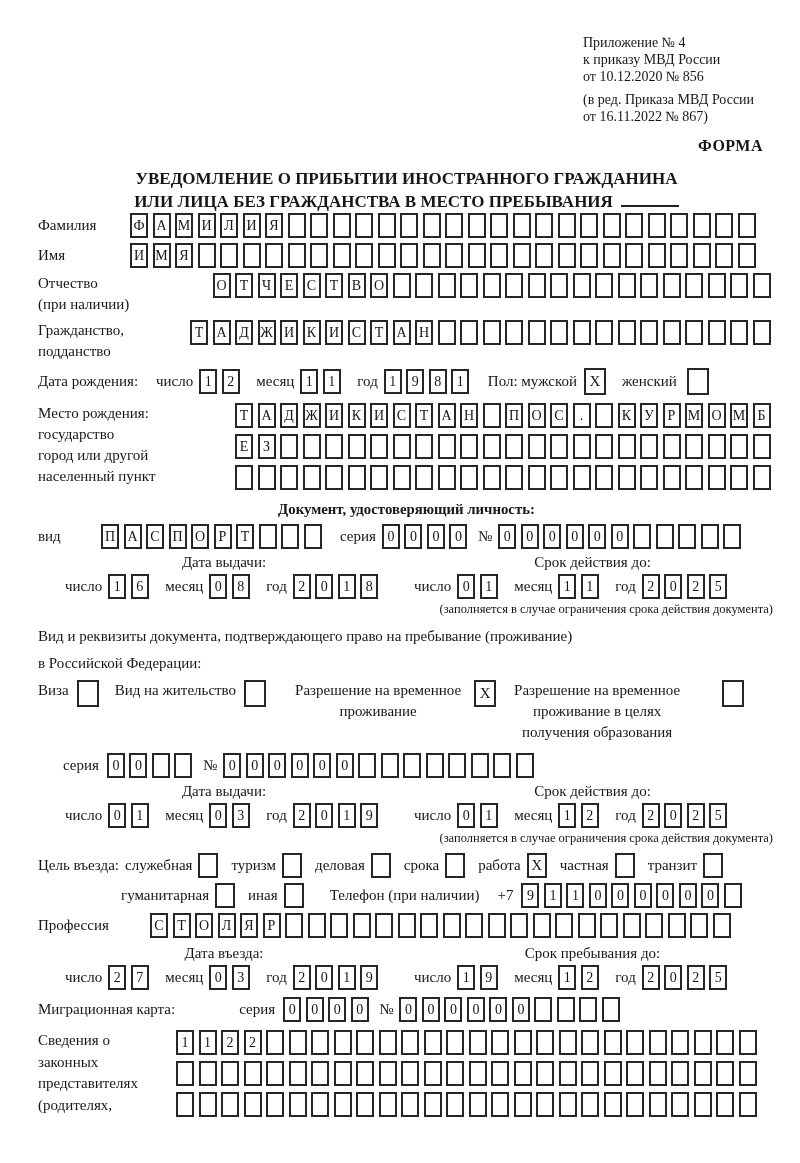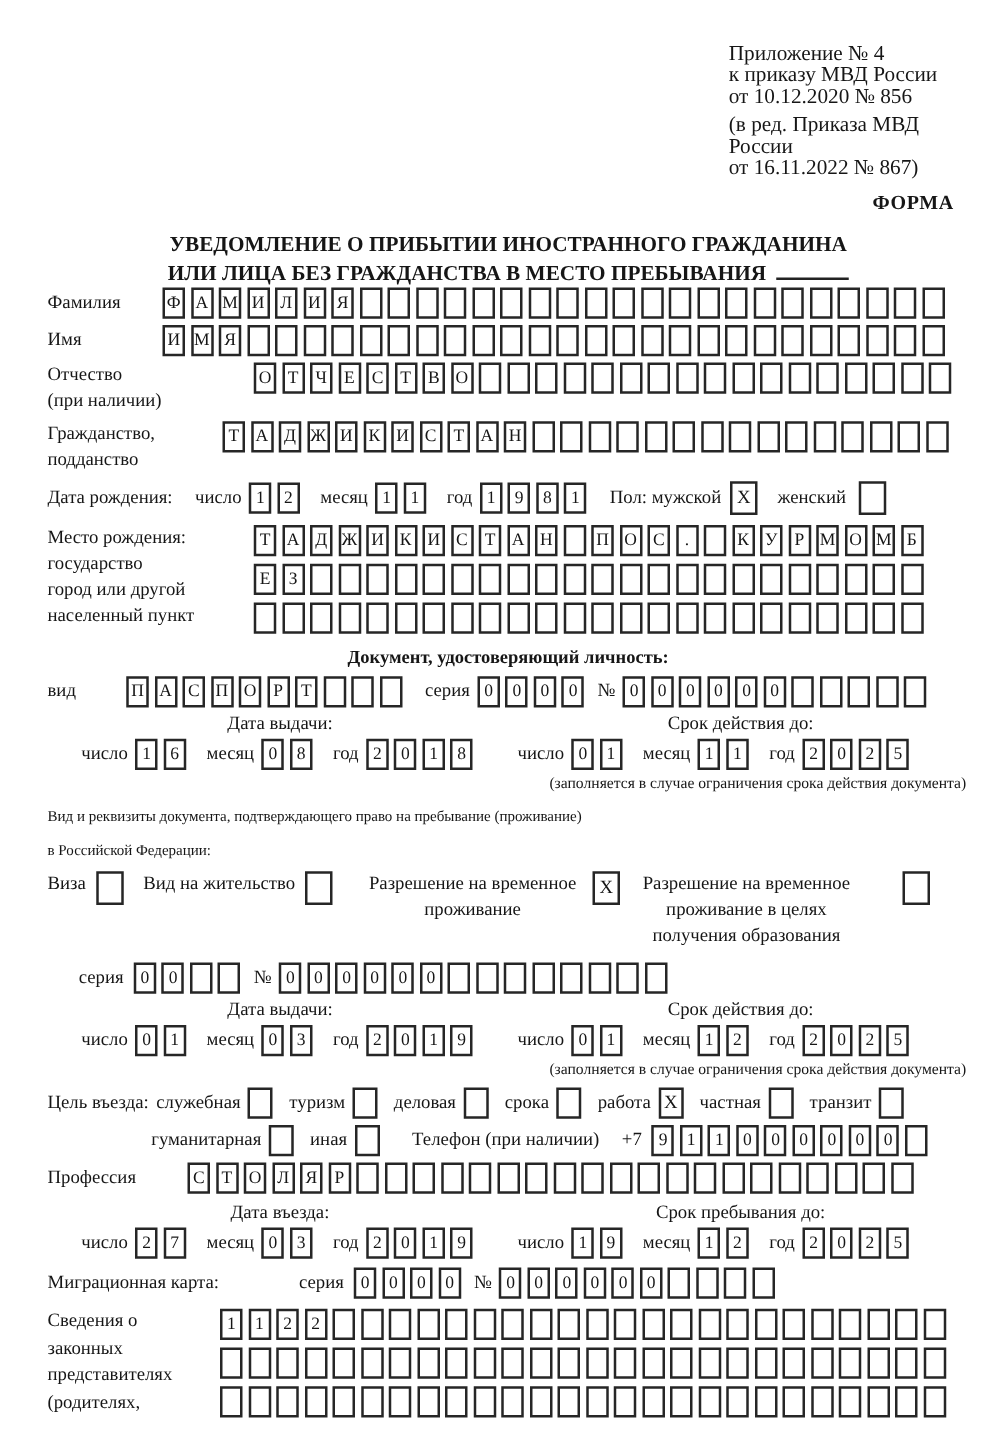--- a/index.html
+++ b/index.html
@@ -1,30 +1,30 @@
 <!DOCTYPE html>
 <html><head>
 <meta charset="utf-8">
 <style>
   html,body{margin:0;padding:0;background:#fff;}
   body{width:800px;height:1163px;overflow:hidden;color:#161616;
        font-family:"Liberation Serif","DejaVu Serif",serif;}
   .page{width:800px;height:1163px;box-sizing:border-box;padding:34px 25px 0 38px;background:#fff;}
 
   
-  .appendix{margin-left:auto;width:192px;font-size:17px;line-height:17px;}
+  .appendix{margin-left:auto;width:192px;font-size:14px;line-height:17px;}
   .amend{margin-top:6px;}
   .forma{text-align:right;font-weight:bold;font-size:16px;margin:12px 12px 0 0;letter-spacing:.5px;}
   .title{text-align:center;font-weight:bold;font-size:17px;line-height:23px;margin-top:12px;}
   .title-underline{display:inline-block;width:58px;border-bottom:2px solid #222;margin-left:8px;}
   .section1{font-weight:bold;font-size:15.3px;margin-top:20px;margin-bottom:16px;}
 
   
   .frow{display:flex;align-items:center;margin-bottom:5px;font-size:15px;}
-  .frow.top{align-items:flex-start;}
+  .frow.top{align-items:flex-start;justify-content:space-between;}
   .lbl{flex:0 0 auto;}
   .w63{width:63px;}.w92{width:92px;}.w112{width:112px;}.w138{width:138px;}.w140{width:140px;}.w165{width:165px;}
   .stack{display:flex;flex-direction:column;line-height:21px;}
   .stack span{display:block;}
 
   .boxes{display:inline-flex;flex:0 0 auto;}
   .cell{width:18px;height:25px;border:2px solid #262626;box-sizing:border-box;margin-right:4.5px;
         display:inline-flex;align-items:center;justify-content:center;font-size:14px;background:#fff;}
   .checkbox{width:22px;height:27px;border:2px solid #262626;box-sizing:border-box;flex:0 0 auto;
             display:inline-flex;align-items:center;justify-content:center;font-size:15px;background:#fff;}
@@ -38,21 +38,21 @@
   .dcol-l{width:372px;box-sizing:border-box;}
   .dcol-r{flex:1;}
   .dcap{text-align:center;margin-bottom:3px;}
   .dline{display:flex;align-items:center;padding-left:27px;}
   .dcol-r .dline{padding-left:4px;}
   .dlbl{margin-right:6px;}
   .gap{margin-left:12px;}
   .dnote{font-size:12.5px;text-align:right;margin-top:3px;padding-right:2px;}
 
   
-  .intro{font-size:12px;line-height:25px;margin-bottom:2px;}
+  .intro{font-size:15px;line-height:25px;margin-bottom:2px;}
   .opts{display:flex;align-items:flex-start;margin:4px 0 10px 0;font-size:15px;line-height:21px;}
   .opt{display:flex;align-items:flex-start;justify-content:flex-end;}
   .optlbl{margin-right:8px;}
   .opt2{margin-left:16px;}
   .opt3{margin-left:24px;}
   .opt3 .optlbl{width:176px;text-align:center;}
   .opt4{margin-left:16px;gap:32px;}
   .opt4 .optlbl{width:170px;text-align:center;}
 
   

